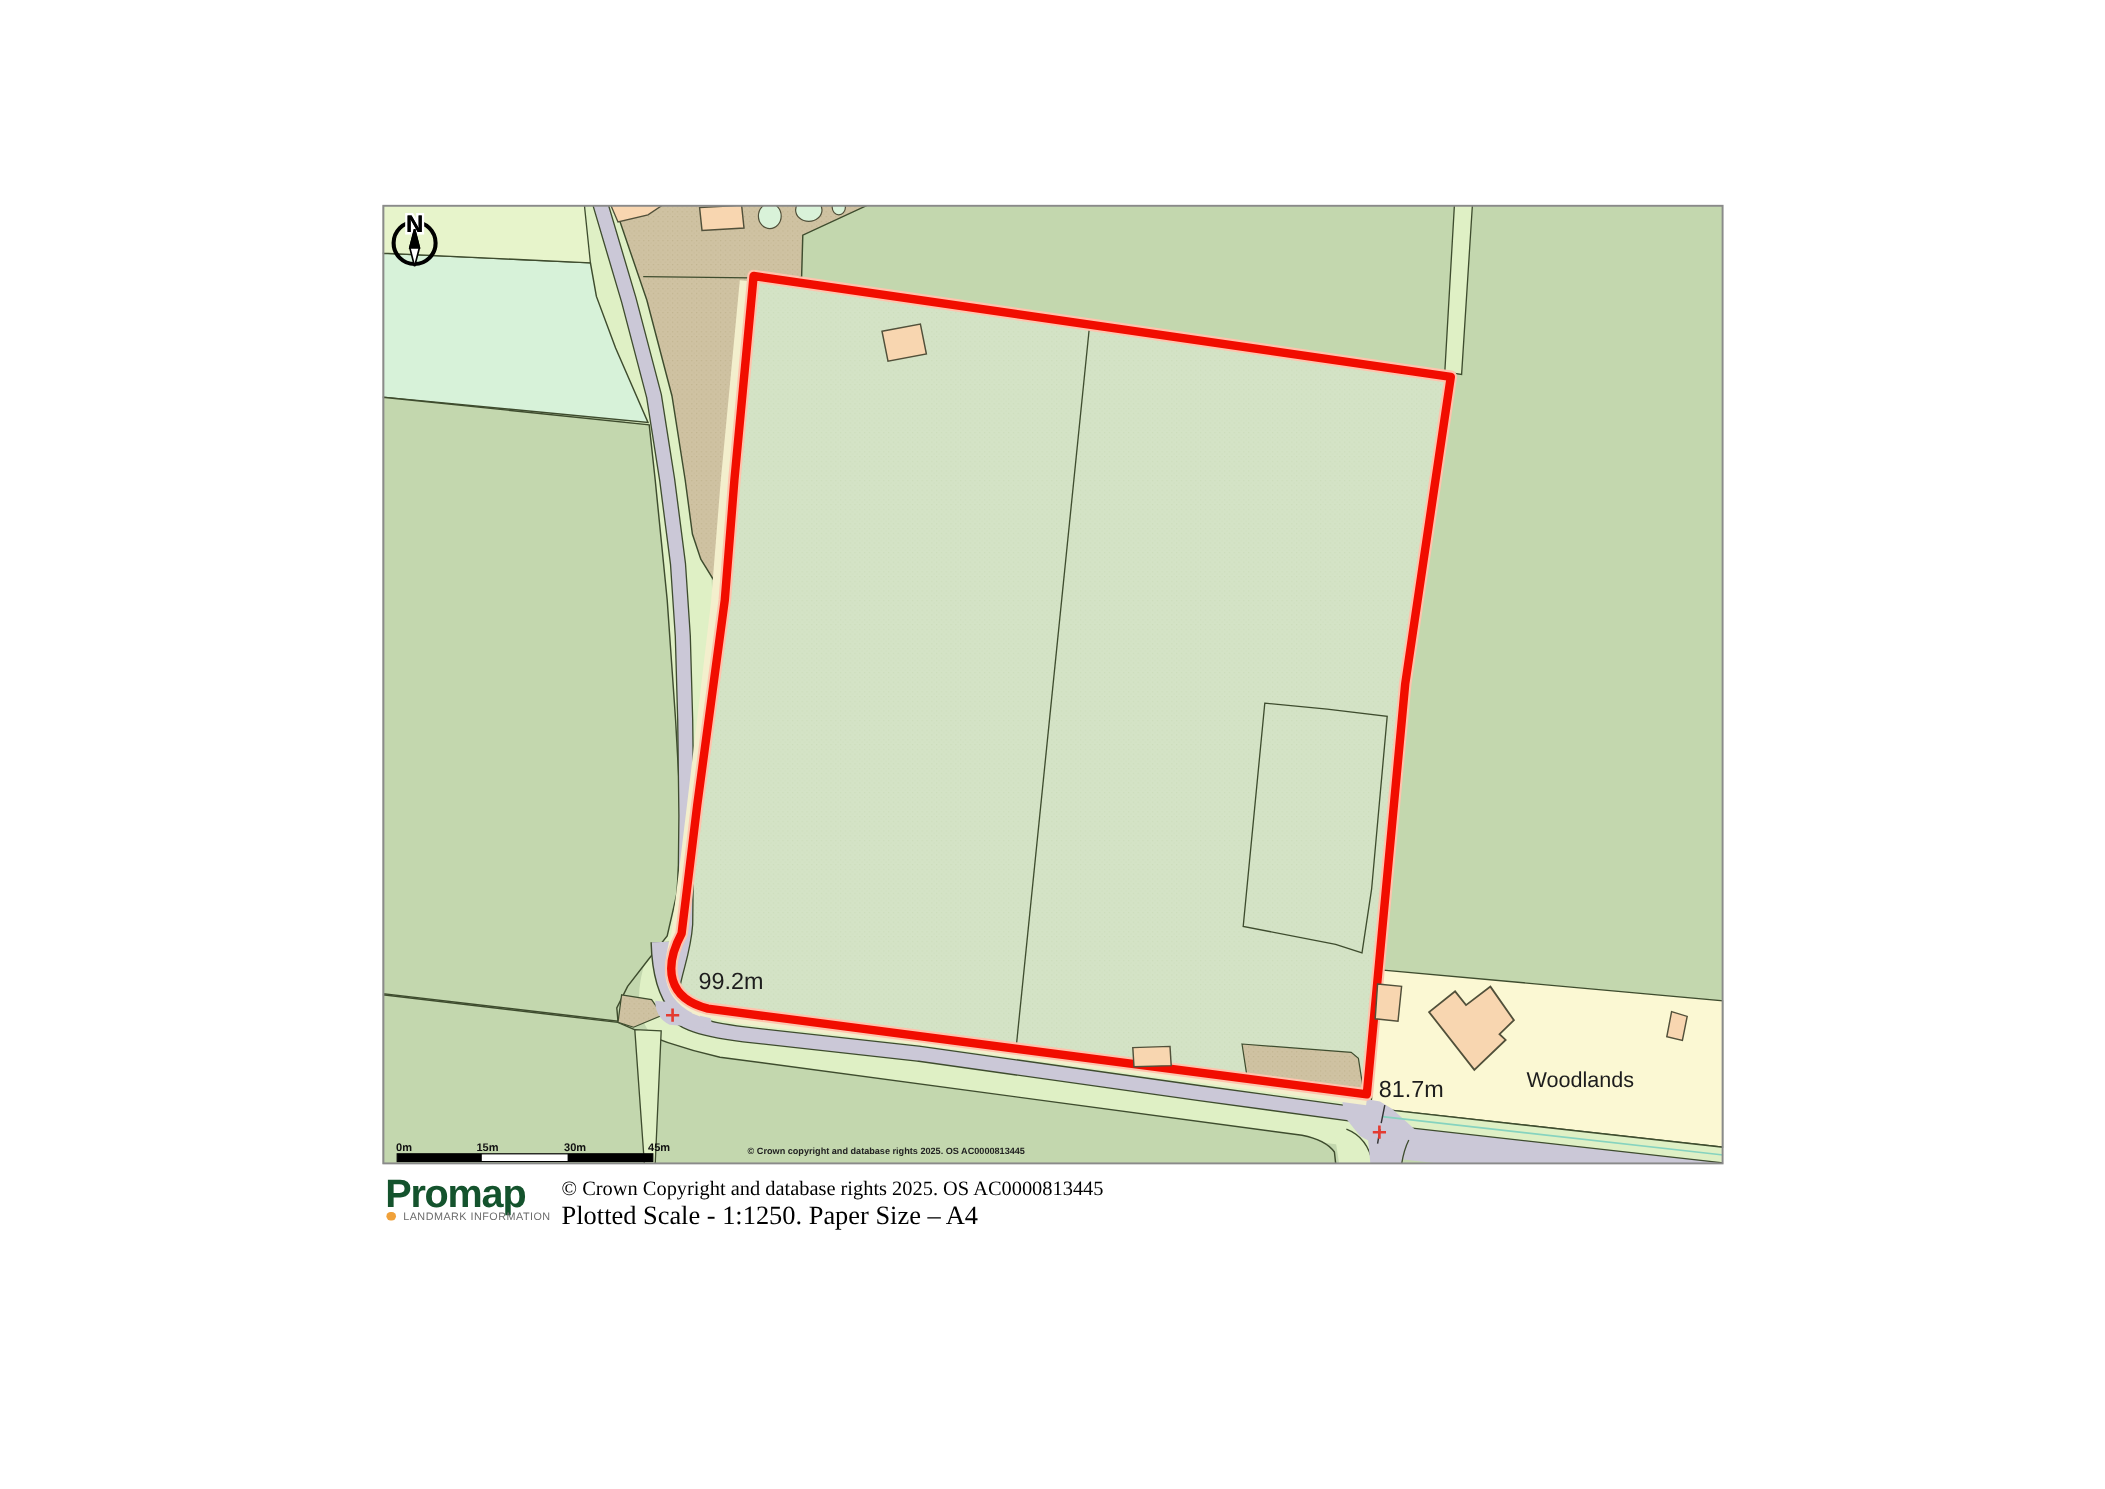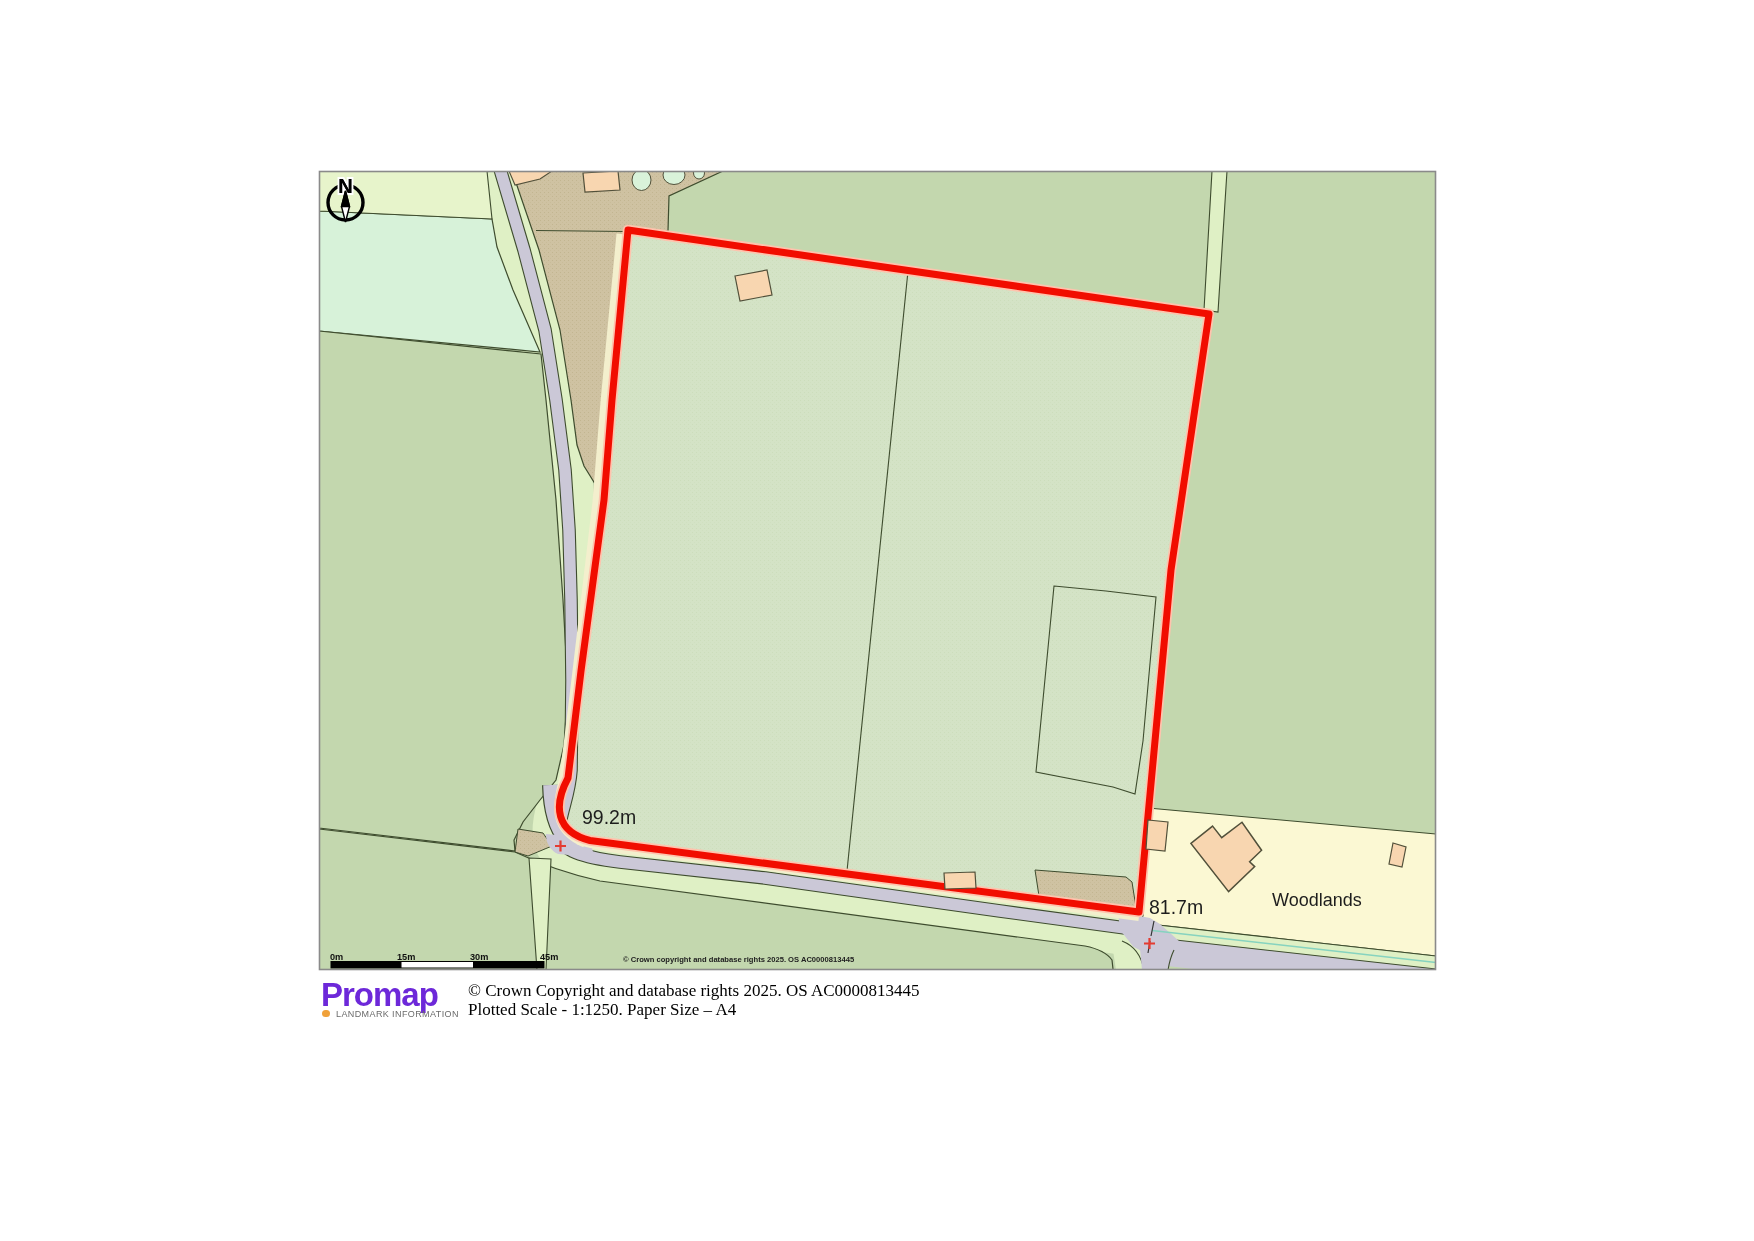--- a/index.html
+++ b/index.html
@@ -1,22 +1,22 @@
 <!DOCTYPE html>
 <html><head>
 <meta charset="utf-8">
 <style>
   html, body { margin: 0; padding: 0; background: #ffffff; }
   .page { position: relative; width: 1754px; height: 1241px; overflow: hidden; }
   .mapsvg { position: absolute; left: 0; top: 0; }
-  .promap { position: absolute; left: 321px; top: 977.5px; font-family: "Liberation Sans", sans-serif; font-weight: bold; font-size: 33px; line-height: 33px; letter-spacing: -1px; color: #6d28d9; }
+  .promap { position: absolute; left: 321px; top: 977.5px; font-family: "Liberation Sans", sans-serif; font-weight: bold; font-size: 33px; line-height: 33px; letter-spacing: -1px; color: #14532d; }
   .landmark { position: absolute; left: 336px; top: 1009px; font-family: "Liberation Sans", sans-serif; font-size: 9px; letter-spacing: 0.4px; color: #6b6b6b; text-align: center; }
   .ldot { position: absolute; left: 322px; top: 1009.5px; width: 7.5px; height: 7.5px; border-radius: 50%; background: #f0a13a; }
   .crt1 { position: absolute; left: 468px; top: 980.5px; font-family: "Liberation Serif", serif; font-size: 17px; color: #000; white-space: nowrap; }
-  .crt2 { position: absolute; left: 468px; top: 999.5px; font-family: "Liberation Serif", serif; font-size: 17px; color: #000; white-space: nowrap; }
+  .crt2 { position: absolute; left: 468px; top: 999.5px; font-family: "Liberation Serif", serif; font-size: 22px; color: #000; white-space: nowrap; }
 </style>
 </head>
 <body>
 <div class="page">
   <div class="mapsvg"><svg width="1754" height="1241" viewBox="0 0 1754 1241">
         <defs>
 <clipPath id="mapclip">
             <rect x="319" y="171" width="1117" height="799"></rect>
           </clipPath>
 <pattern id="tandots" width="4" height="4" patternUnits="userSpaceOnUse">

